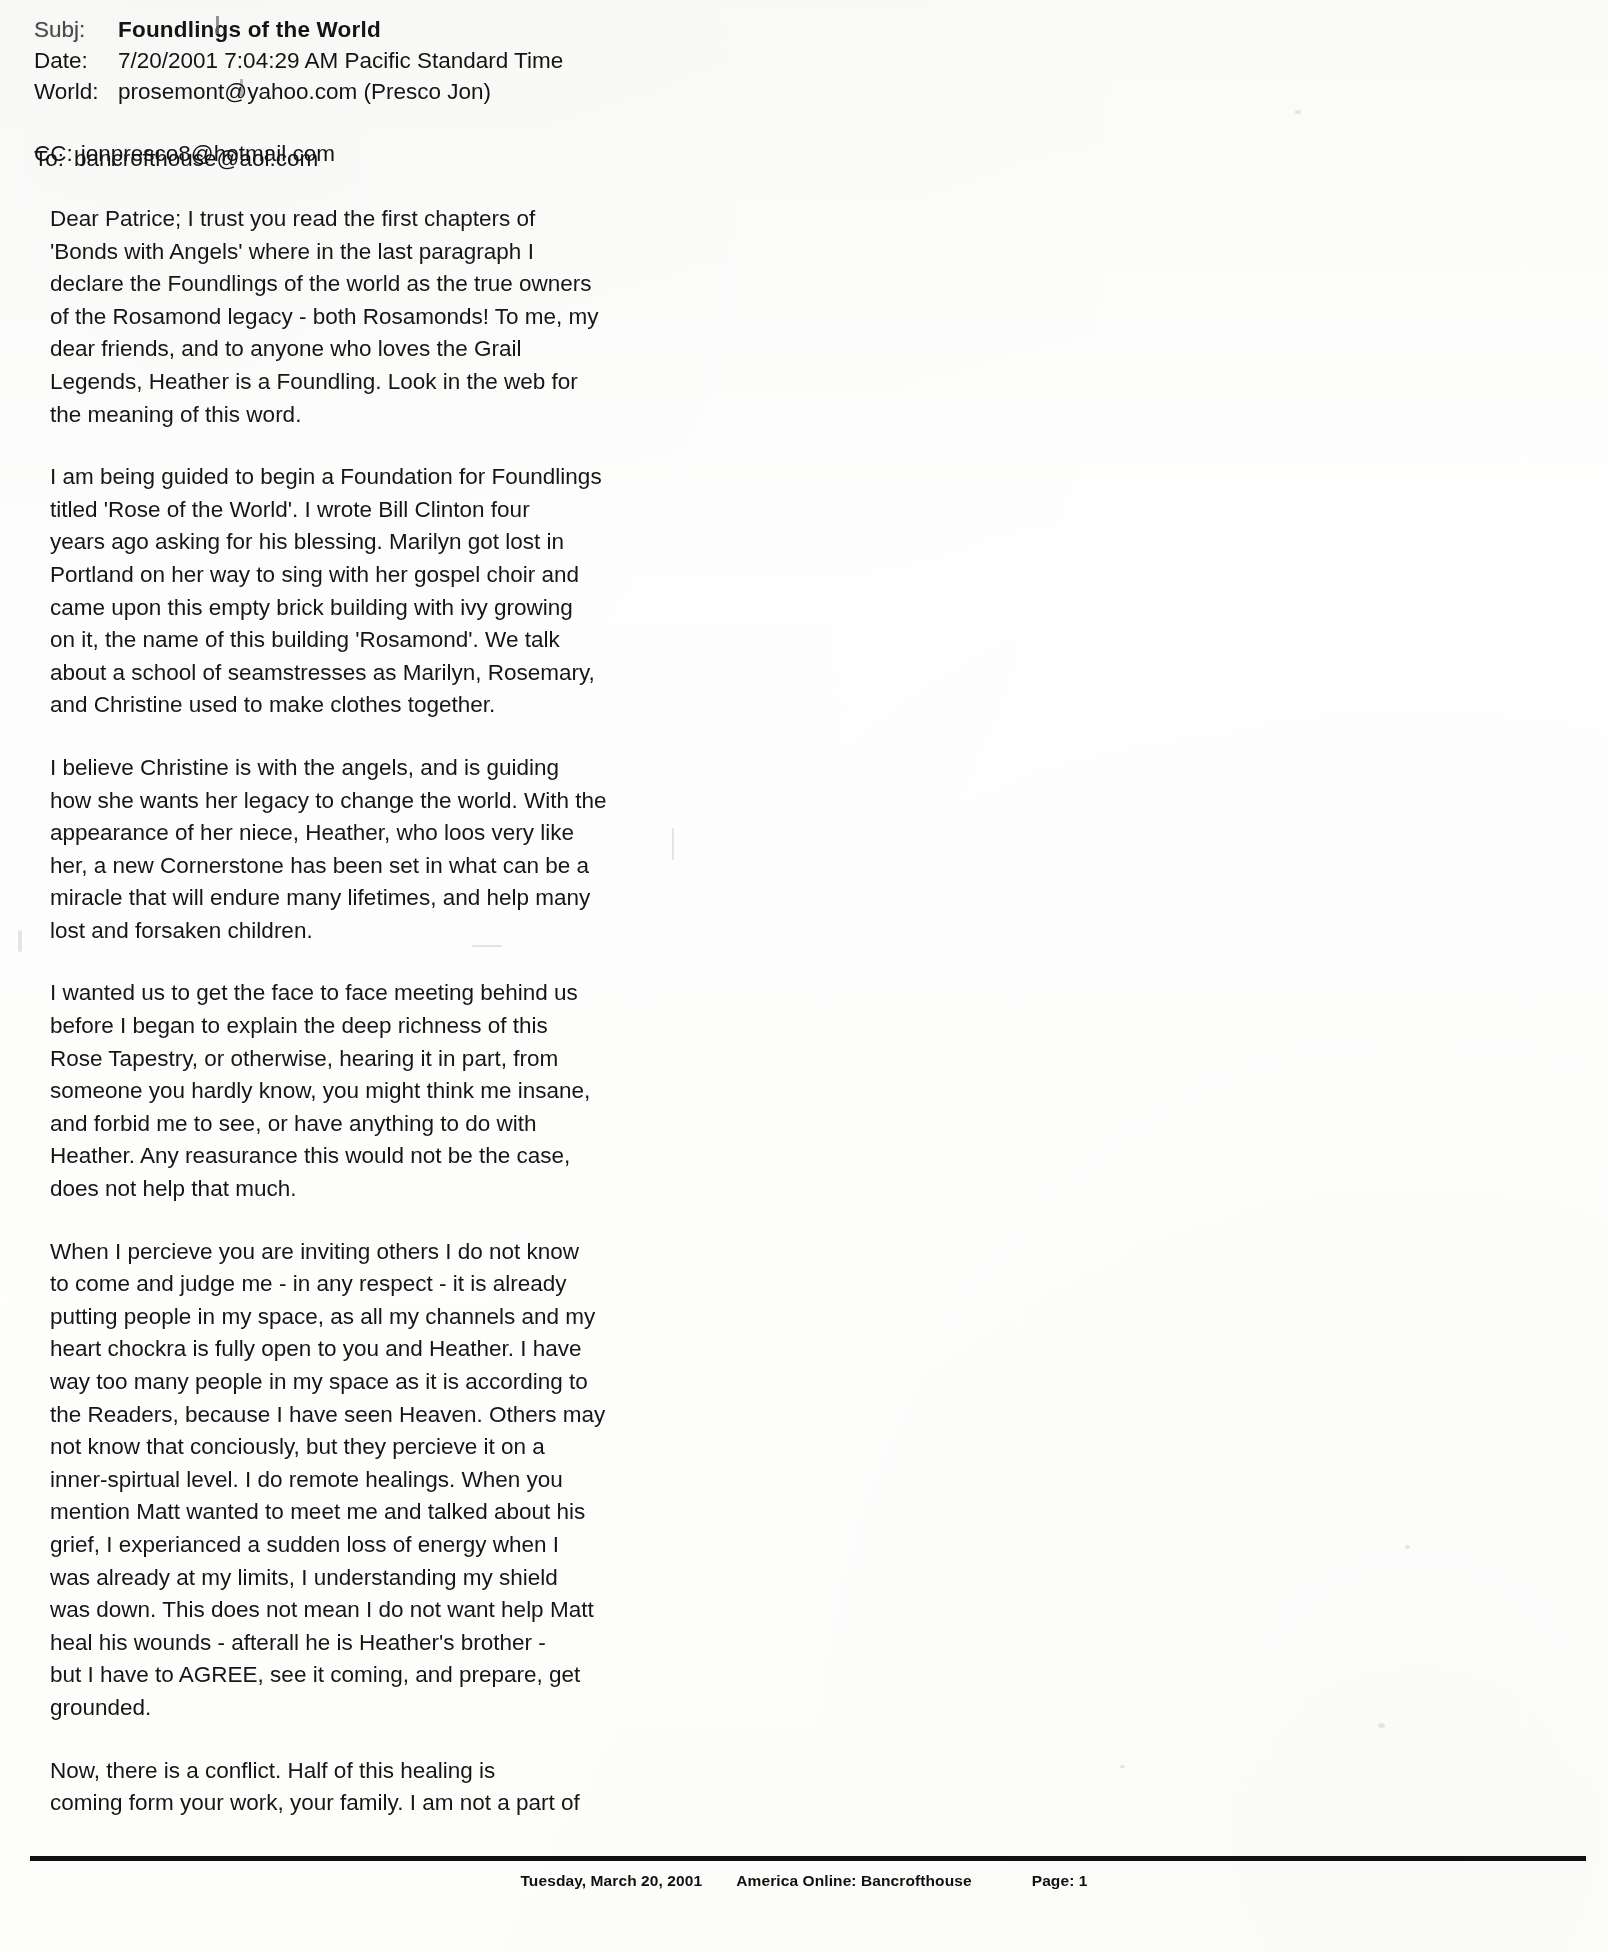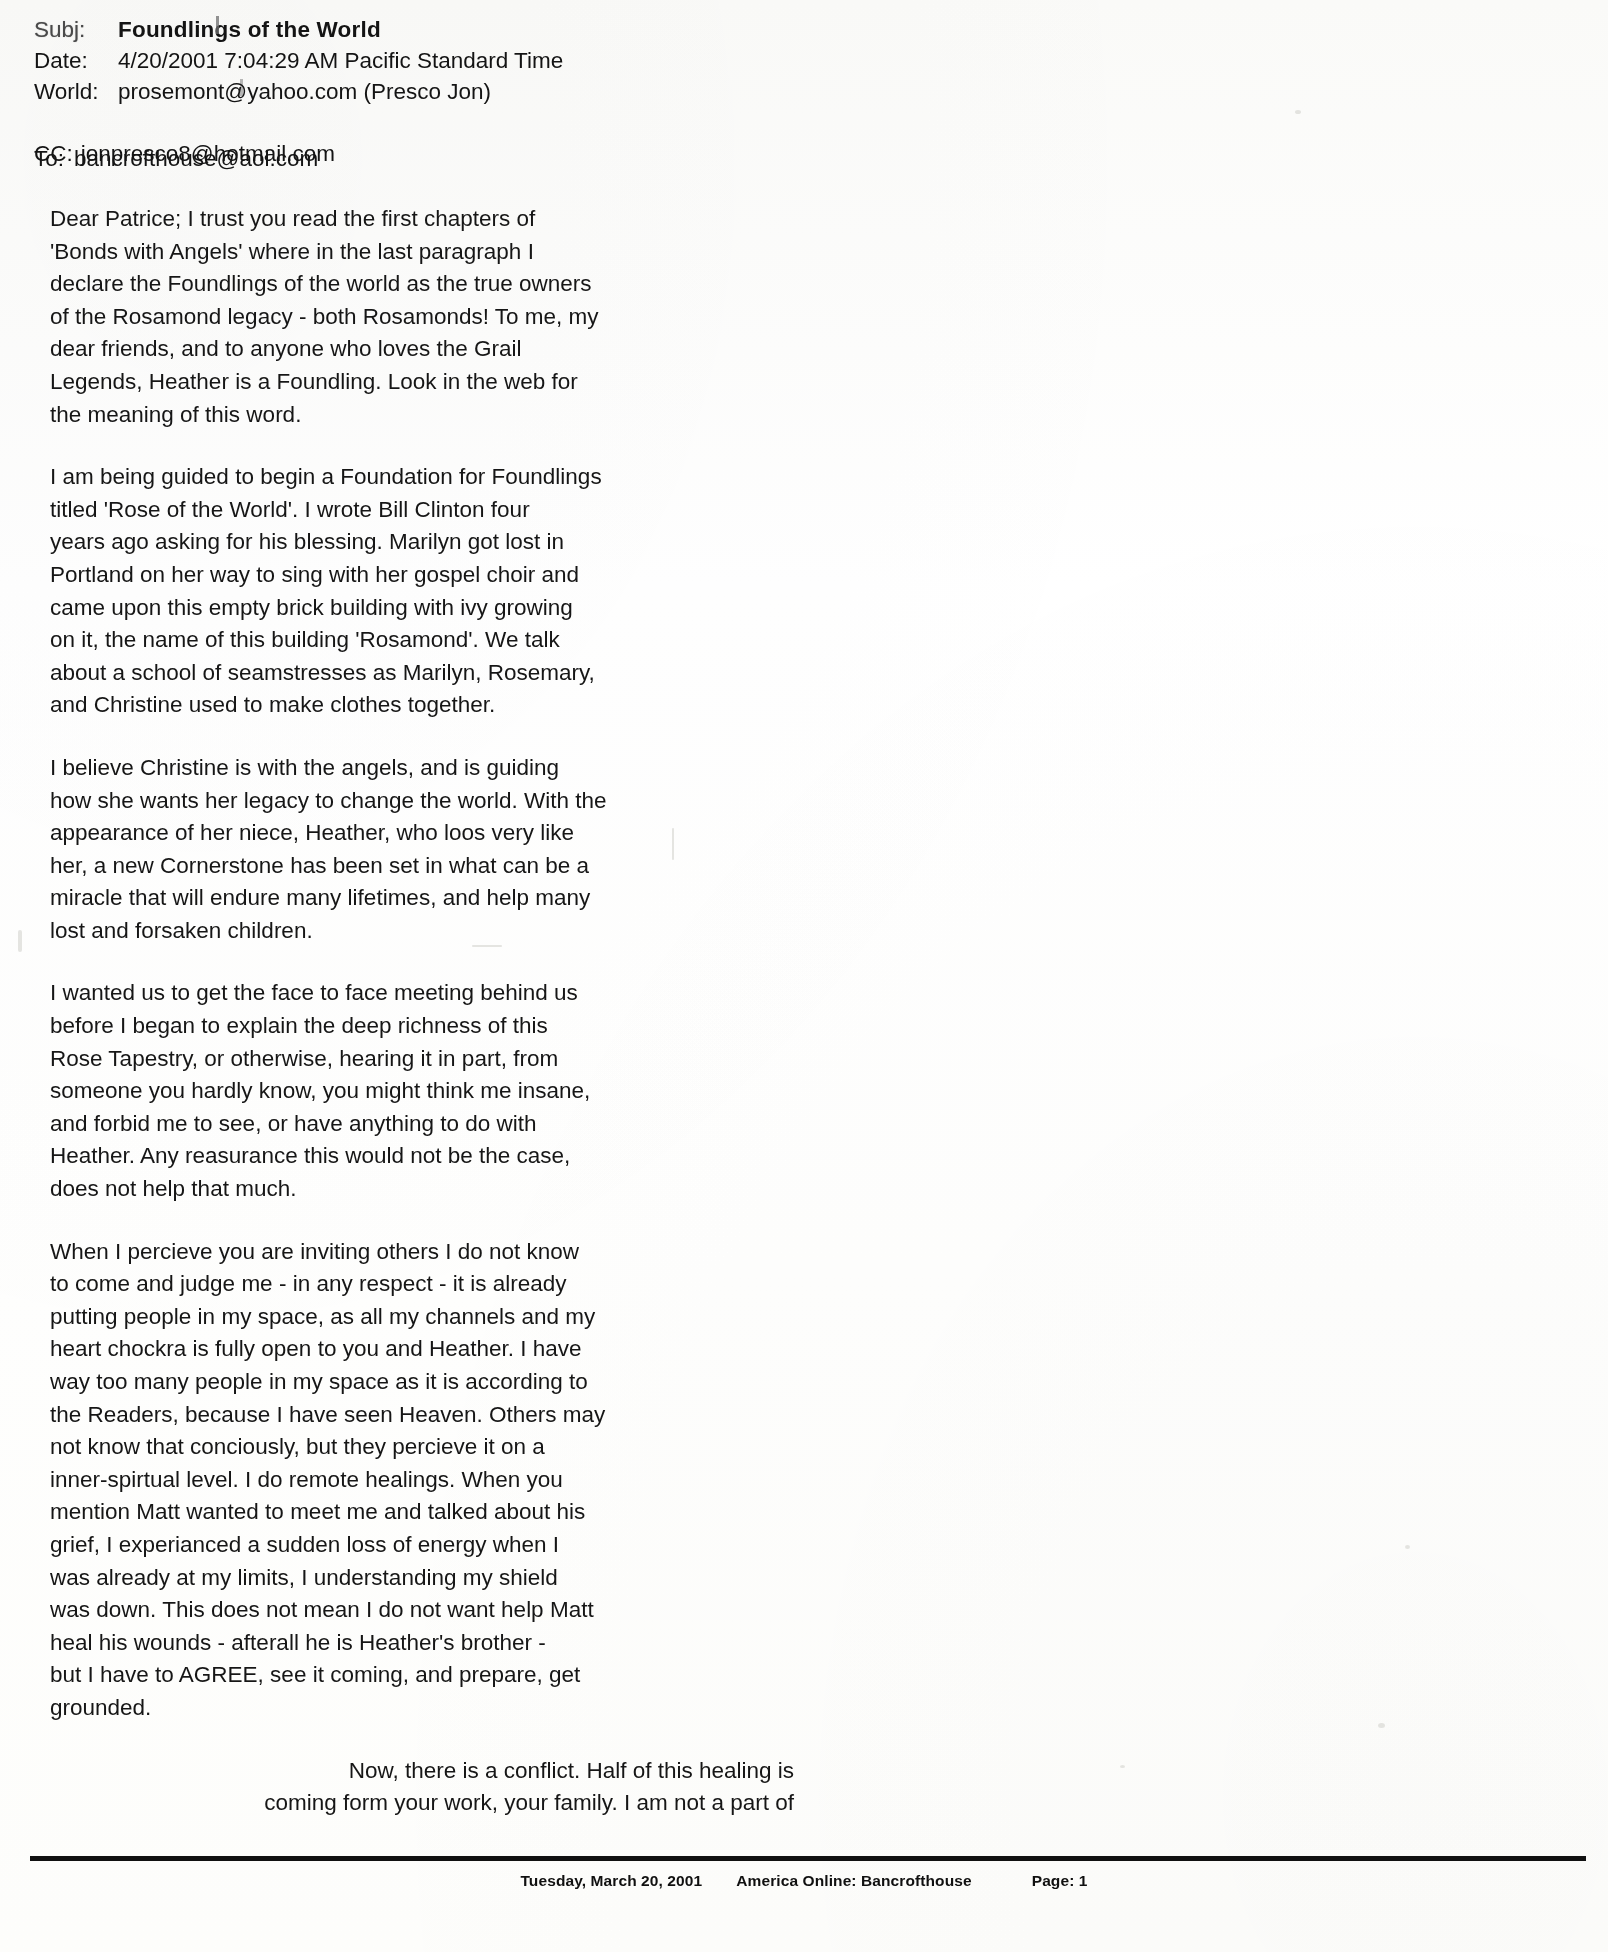--- a/index.html
+++ b/index.html
@@ -101,21 +101,21 @@
   .body {
     margin-top: 34px;
     font-size: 22.5px;
     line-height: 32.6px;
     color: #161616;
   }
   .para {
     margin: 0 0 30px 16px;
     white-space: pre-line;
   }
-  .para:last-child { margin-bottom: 0; text-align: right; }
+  .para:last-child { margin-bottom: 0; }
 
   
   .footer-rule {
     position: absolute;
     left: 30px;
     top: 1856px;
     width: 1556px;
     height: 5px;
     background: #111;
   }
@@ -150,21 +150,21 @@
   <div class="speck" style="left:672px; top:828px; width:2px; height:32px; border-radius:1px;"></div>
 
   <div class="content">
 
     <div class="hdr">
       <div class="hdr-row">
         <span class="hdr-label lbl-w smudge">Subj:</span><span class="subj-title">Foundlings of the World</span>
         <span class="strike-tick"></span>
       </div>
       <div class="hdr-row">
-        <span class="hdr-label lbl-w">Date:</span><span>4/20/2001 7:04:29 AM Pacific Standard Time</span>
+        <span class="hdr-label lbl-w">Date:</span><span>7/20/2001 7:04:29 AM Pacific Standard Time</span>
         <span class="strike-tick2"></span>
       </div>
       <div class="hdr-row">
         <span class="hdr-label lbl-w">World:</span><span>prosemont@yahoo.com (Presco Jon)</span>
       </div>
       <div class="hdr-row">
         <span class="hdr-label" style="width:auto; margin-right:10px;margin-top:36px;">To:</span><span>bancrofthouse@aol.com</span>
       </div>
       <div class="hdr-row">
         <span class="hdr-label" style="width:auto; margin-right:8px;">CC:</span><span>jonpresco8@hotmail.com</span>

